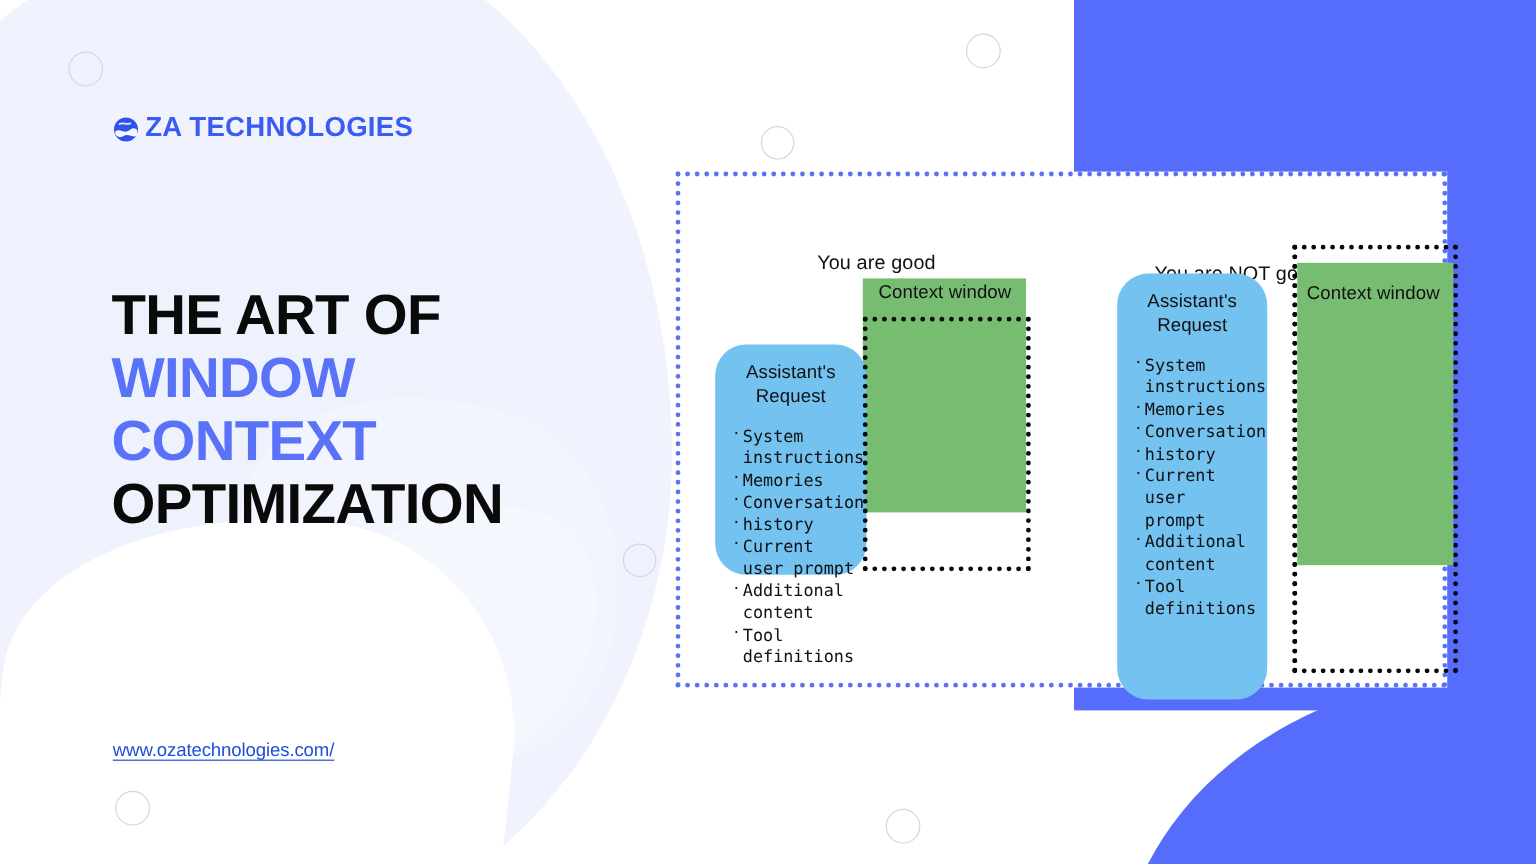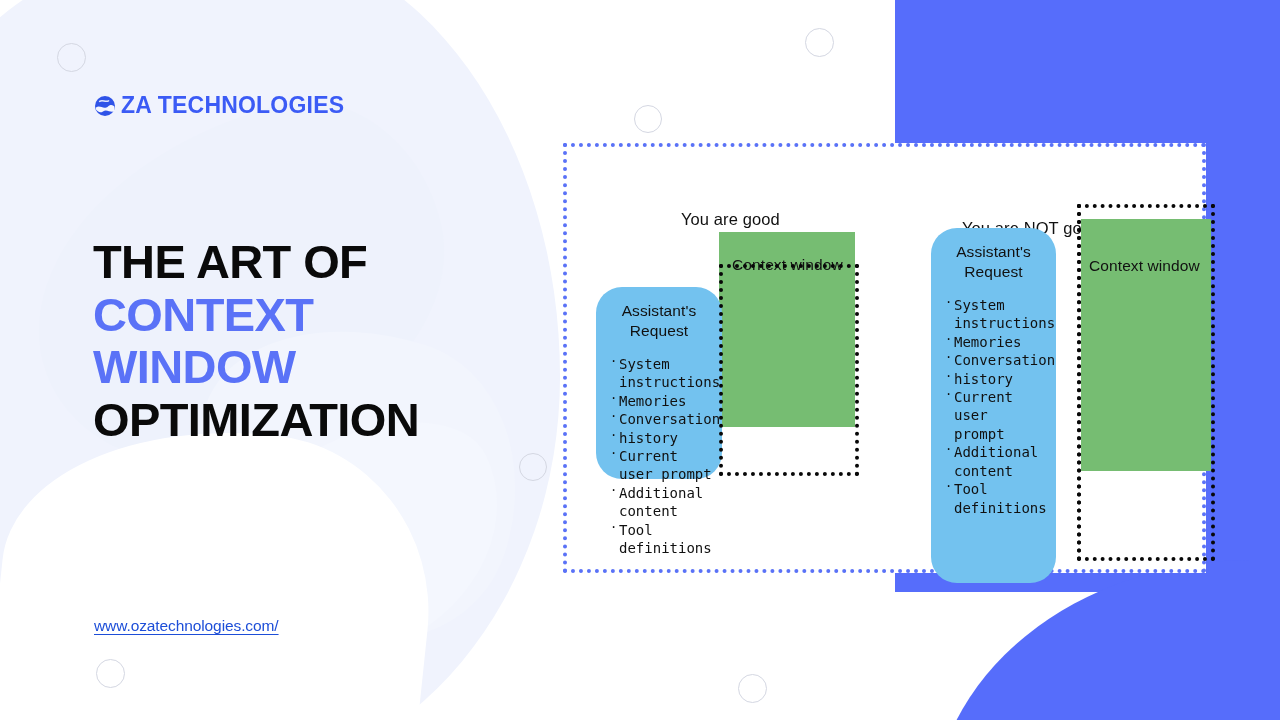--- a/index.html
+++ b/index.html
@@ -82,21 +82,21 @@
     border: 1.5px solid #d4d7e2;
     border-radius: 50%;
     background: transparent;
   }
 
   
   .brand {
     position: absolute;
     left: 94px; top: 92px;
     display: flex;
-    align-items: center;
+    align-items: flex-end;
     gap: 5px;
   }
   .brand-mark {
     width: 22px; height: 22px;
     position: relative;
     flex: 0 0 auto;
   }
   .brand-name {
     font-size: 23px;
     font-weight: bold;
@@ -210,21 +210,20 @@
     position: absolute;
     border: 4px dotted #080808;
     background: transparent;
   }
   .ctx-label {
     position: absolute;
     font-size: 15.5px;
     color: #111111;
     white-space: nowrap;
     letter-spacing: 0.1px;
-    margin-top: 21px;
   }
 </style>
 </head>
 <body>
 
 <div id="stage">
 
   <div class="bg-left-wash"></div>
   <div class="bg-feather feather-a"></div>
   <div class="bg-feather feather-b"></div>
@@ -248,22 +247,22 @@
         <path d="M2 12.6 C6 9.4, 9.5 15.2, 14 11.4 C17 8.9, 19 10, 20.4 11.6
                  L20.4 16 C17 18.6, 13 13.6, 9 16.4 C6 18.4, 3.4 16.4, 2 14.6 Z" fill="#ffffff" opacity="0.95"></path>
         <path d="M5.6 6.4 C8.4 4.6, 11.4 7.4, 14.6 5.8" stroke="#ffffff" stroke-width="1.5" fill="none" stroke-linecap="round" opacity="0.85"></path>
       </svg>
     </span>
     <span class="brand-name">ZA TECHNOLOGIES</span>
   </div>
 
   <h1 class="headline">
     <span class="hl-plain">THE ART OF</span>
+    <span class="hl-accent">WINDOW</span>
     <span class="hl-accent">CONTEXT</span>
-    <span class="hl-accent">WINDOW</span>
     <span class="hl-plain">OPTIMIZATION</span>
   </h1>
 
 
   <a class="site-url" href="#">www.ozatechnologies.com/</a>
 
   <div class="diagram-card">
 
     <div class="panel" style="left:0px; width:320px;">
 

